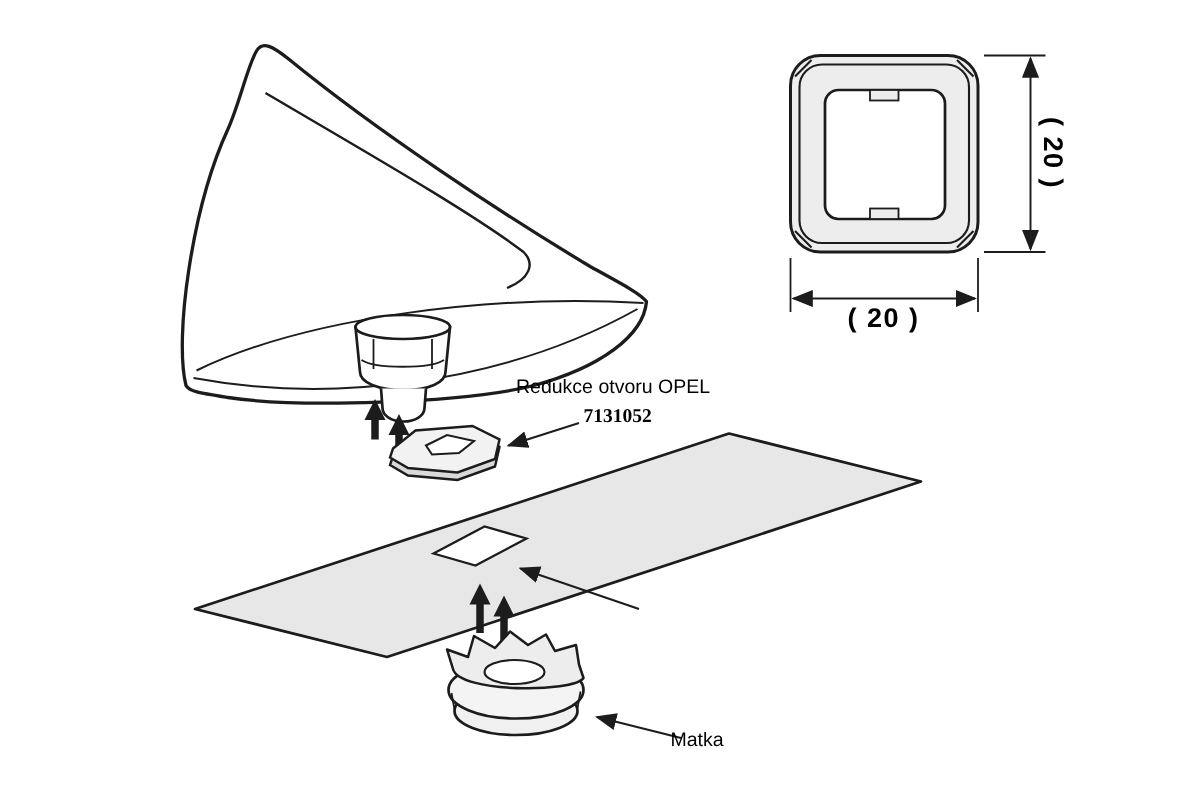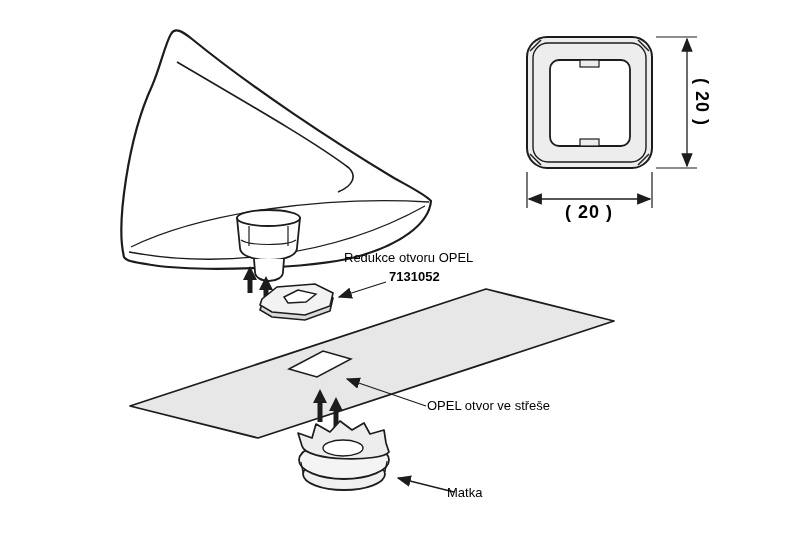--- a/index.html
+++ b/index.html
@@ -11,21 +11,21 @@
     overflow:hidden;
   }
   .canvas svg{position:absolute;left:0;top:0;}
   .label{
     position:absolute;
     color:#000;
     font-size:13px;
     line-height:1.1;
     white-space:nowrap;
   }
-  .label.bold{font-weight:bold;}
+  .label.bold{font-weight:bold;font-family:Liberation Serif, serif;}
   .dim{
     font-size:18px;
     font-weight:bold;
     letter-spacing:1px;
   }
   .dim.horizontal{width:96px;text-align:center;}
   .dim.vertical{transform:translate(-50%,-50%) rotate(90deg);}
 </style>
 </head>
 <body>
@@ -112,21 +112,20 @@
 
     <line x1="386" y1="282" x2="339" y2="297" stroke="#1c1c1c" stroke-width="1.3" marker-end="url(#arrow)"></line>
     <line x1="426" y1="406" x2="347" y2="379" stroke="#1c1c1c" stroke-width="1.3" marker-end="url(#arrow)"></line>
     <line x1="454" y1="492" x2="398" y2="478" stroke="#1c1c1c" stroke-width="1.3" marker-end="url(#arrow)"></line>
   </svg>
 
   <div class="label" style="left:344px;top:251px;">Redukce otvoru OPEL</div>
 
   <div class="label bold" style="left:389px;top:270px;">7131052</div>
 
-  <div class="label" style="left:427px;top:399px;">OPEL otvor ve střeše</div>
 
   <div class="label" style="left:447px;top:486px;">Matka</div>
 
   <div class="label dim horizontal" style="left:541px;top:203px;">( 20 )</div>
 
   <div class="label dim vertical" style="left:701px;top:102px;">( 20 )</div>
 
 </div>
 
 </body></html>

